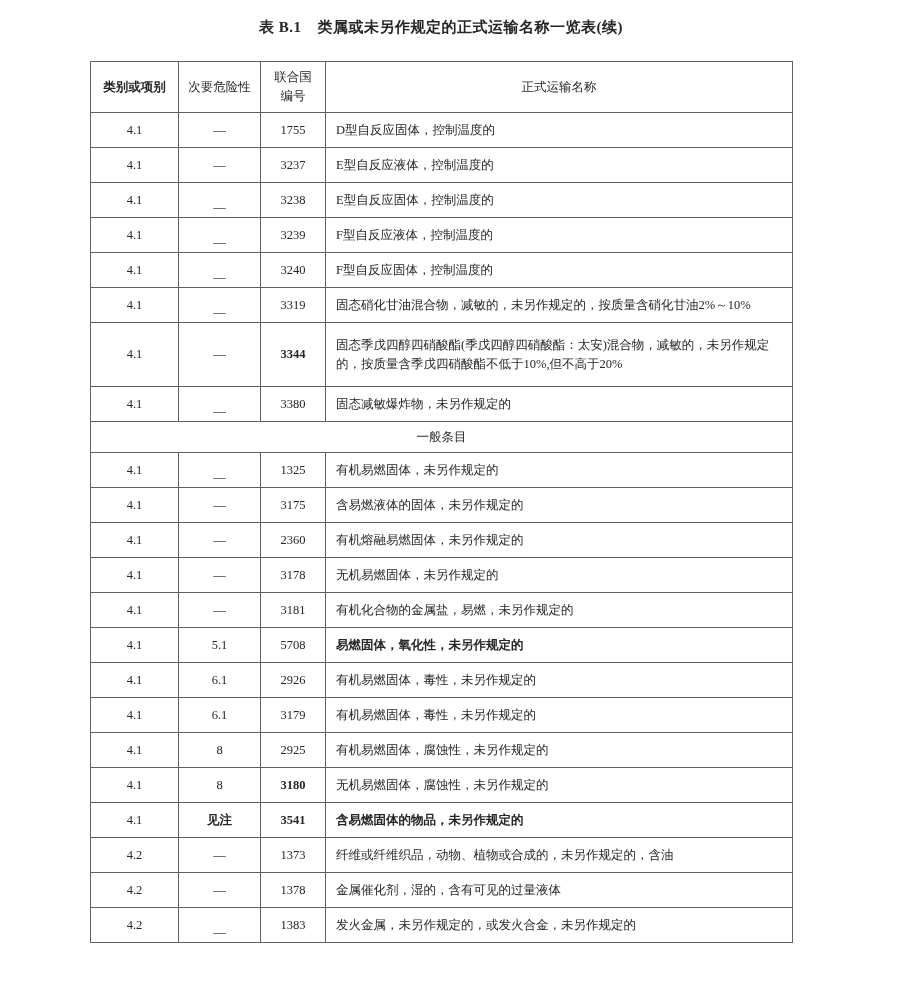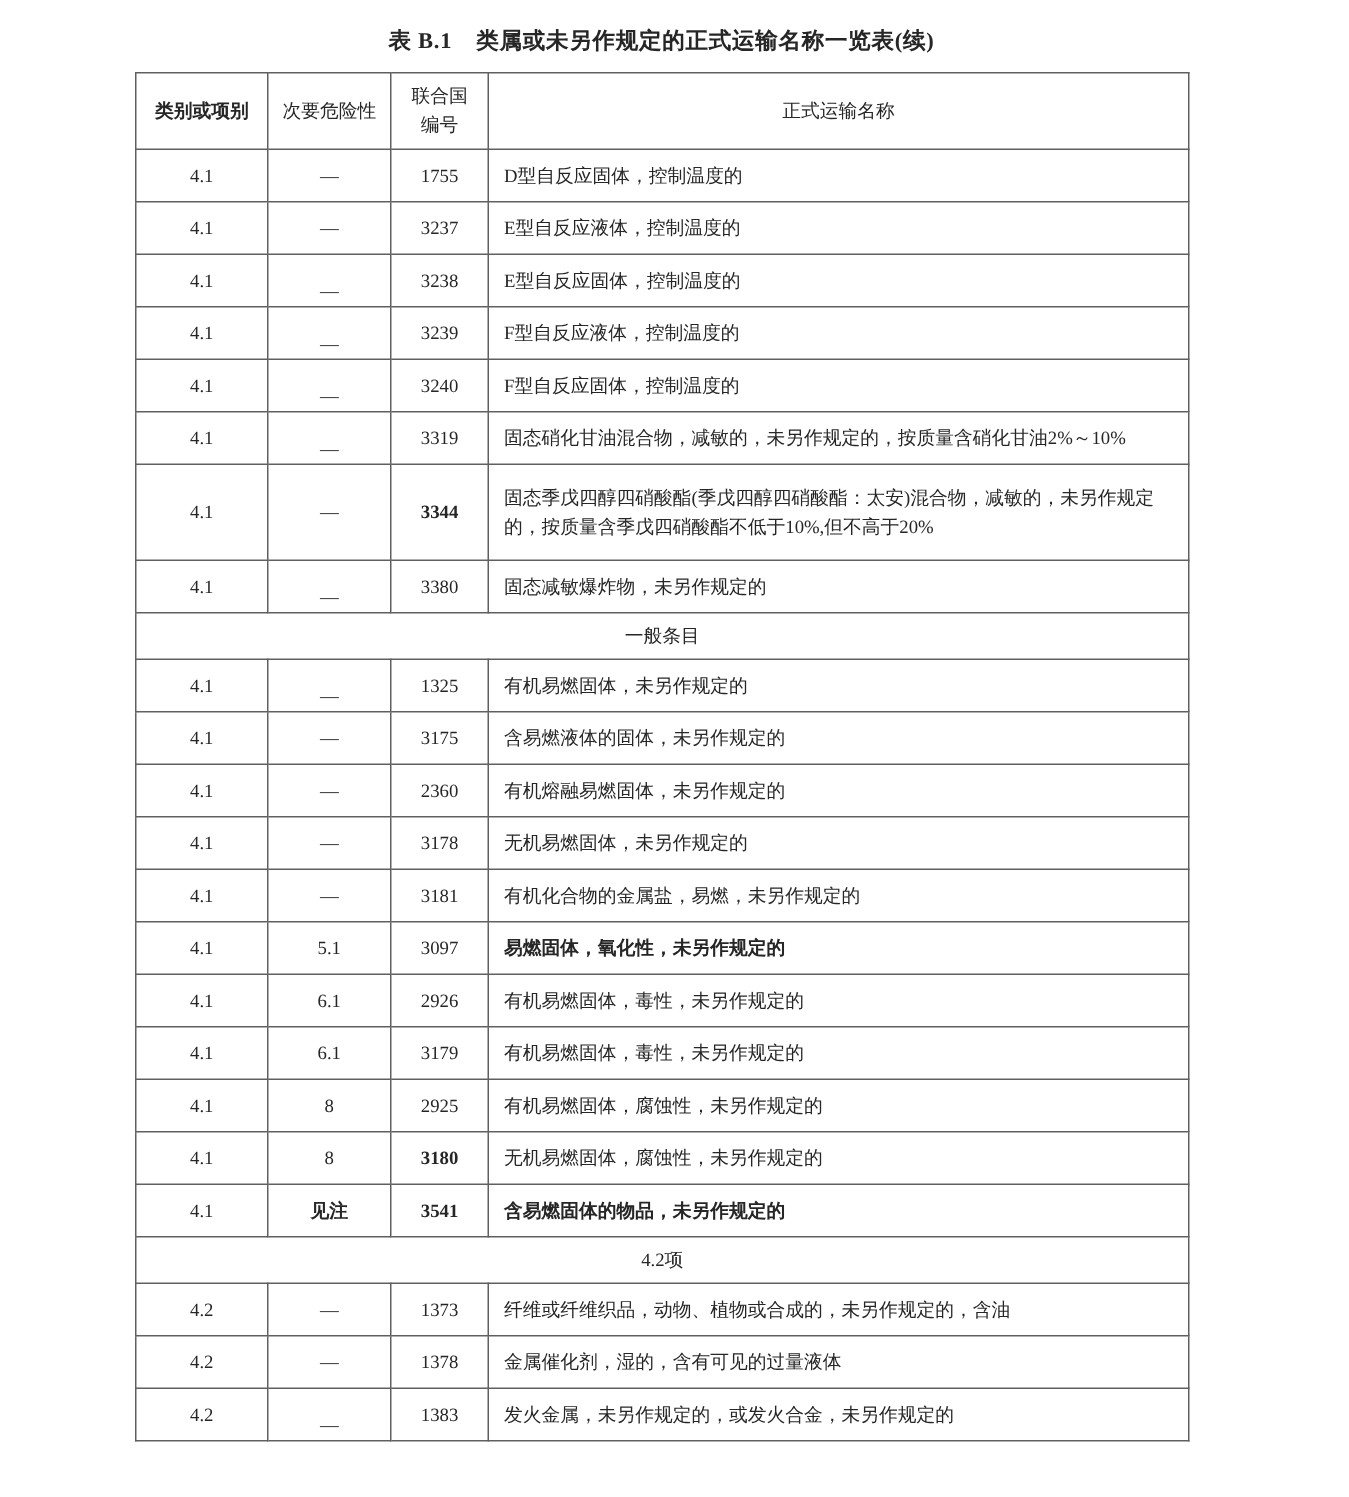--- a/index.html
+++ b/index.html
@@ -8,21 +8,21 @@
     font-family:"Liberation Serif","DejaVu Serif",serif;
     color:#262626;
     -webkit-font-smoothing:antialiased;
   }
   .page { padding-top:18px; }
   .title {
     margin-left:90px; width:702px;
     text-align:center;
     font-weight:bold; font-size:15px;
     letter-spacing:0.5px;
-    margin-bottom:11px;
+    margin-bottom:24px;
   }
   .title .gap { display:inline-block; width:16px; }
   table {
     border-collapse:collapse;
     margin-left:90px; width:702px;
     table-layout:fixed;
   }
   th, td {
     border:1px solid #606060;
     font-size:12.5px;
@@ -146,21 +146,21 @@
         </tr>
         <tr class="normal">
           <td><span>4.1</span></td>
           <td><span>—</span></td>
           <td><span>3181</span></td>
           <td class="name"><span>有机化合物的金属盐，易燃，未另作规定的</span></td>
         </tr>
         <tr class="normal">
           <td><span>4.1</span></td>
           <td><span>5.1</span></td>
-          <td><span>3097</span></td>
+          <td><span>5708</span></td>
           <td class="name"><span class="b">易燃固体，氧化性，未另作规定的</span></td>
         </tr>
         <tr class="normal">
           <td><span>4.1</span></td>
           <td><span>6.1</span></td>
           <td><span>2926</span></td>
           <td class="name"><span>有机易燃固体，毒性，未另作规定的</span></td>
         </tr>
         <tr class="normal">
           <td><span>4.1</span></td>
@@ -179,23 +179,20 @@
           <td><span>8</span></td>
           <td><span class="b">3180</span></td>
           <td class="name"><span>无机易燃固体，腐蚀性，未另作规定的</span></td>
         </tr>
         <tr class="normal">
           <td><span>4.1</span></td>
           <td><span class="b">见注</span></td>
           <td><span class="b">3541</span></td>
           <td class="name"><span class="b">含易燃固体的物品，未另作规定的</span></td>
         </tr>
-        <tr class="section">
-          <td colspan="4">4.2项</td>
-        </tr>
         <tr class="normal">
           <td><span>4.2</span></td>
           <td><span>—</span></td>
           <td><span>1373</span></td>
           <td class="name"><span>纤维或纤维织品，动物、植物或合成的，未另作规定的，含油</span></td>
         </tr>
         <tr class="normal">
           <td><span>4.2</span></td>
           <td><span>—</span></td>
           <td><span>1378</span></td>

